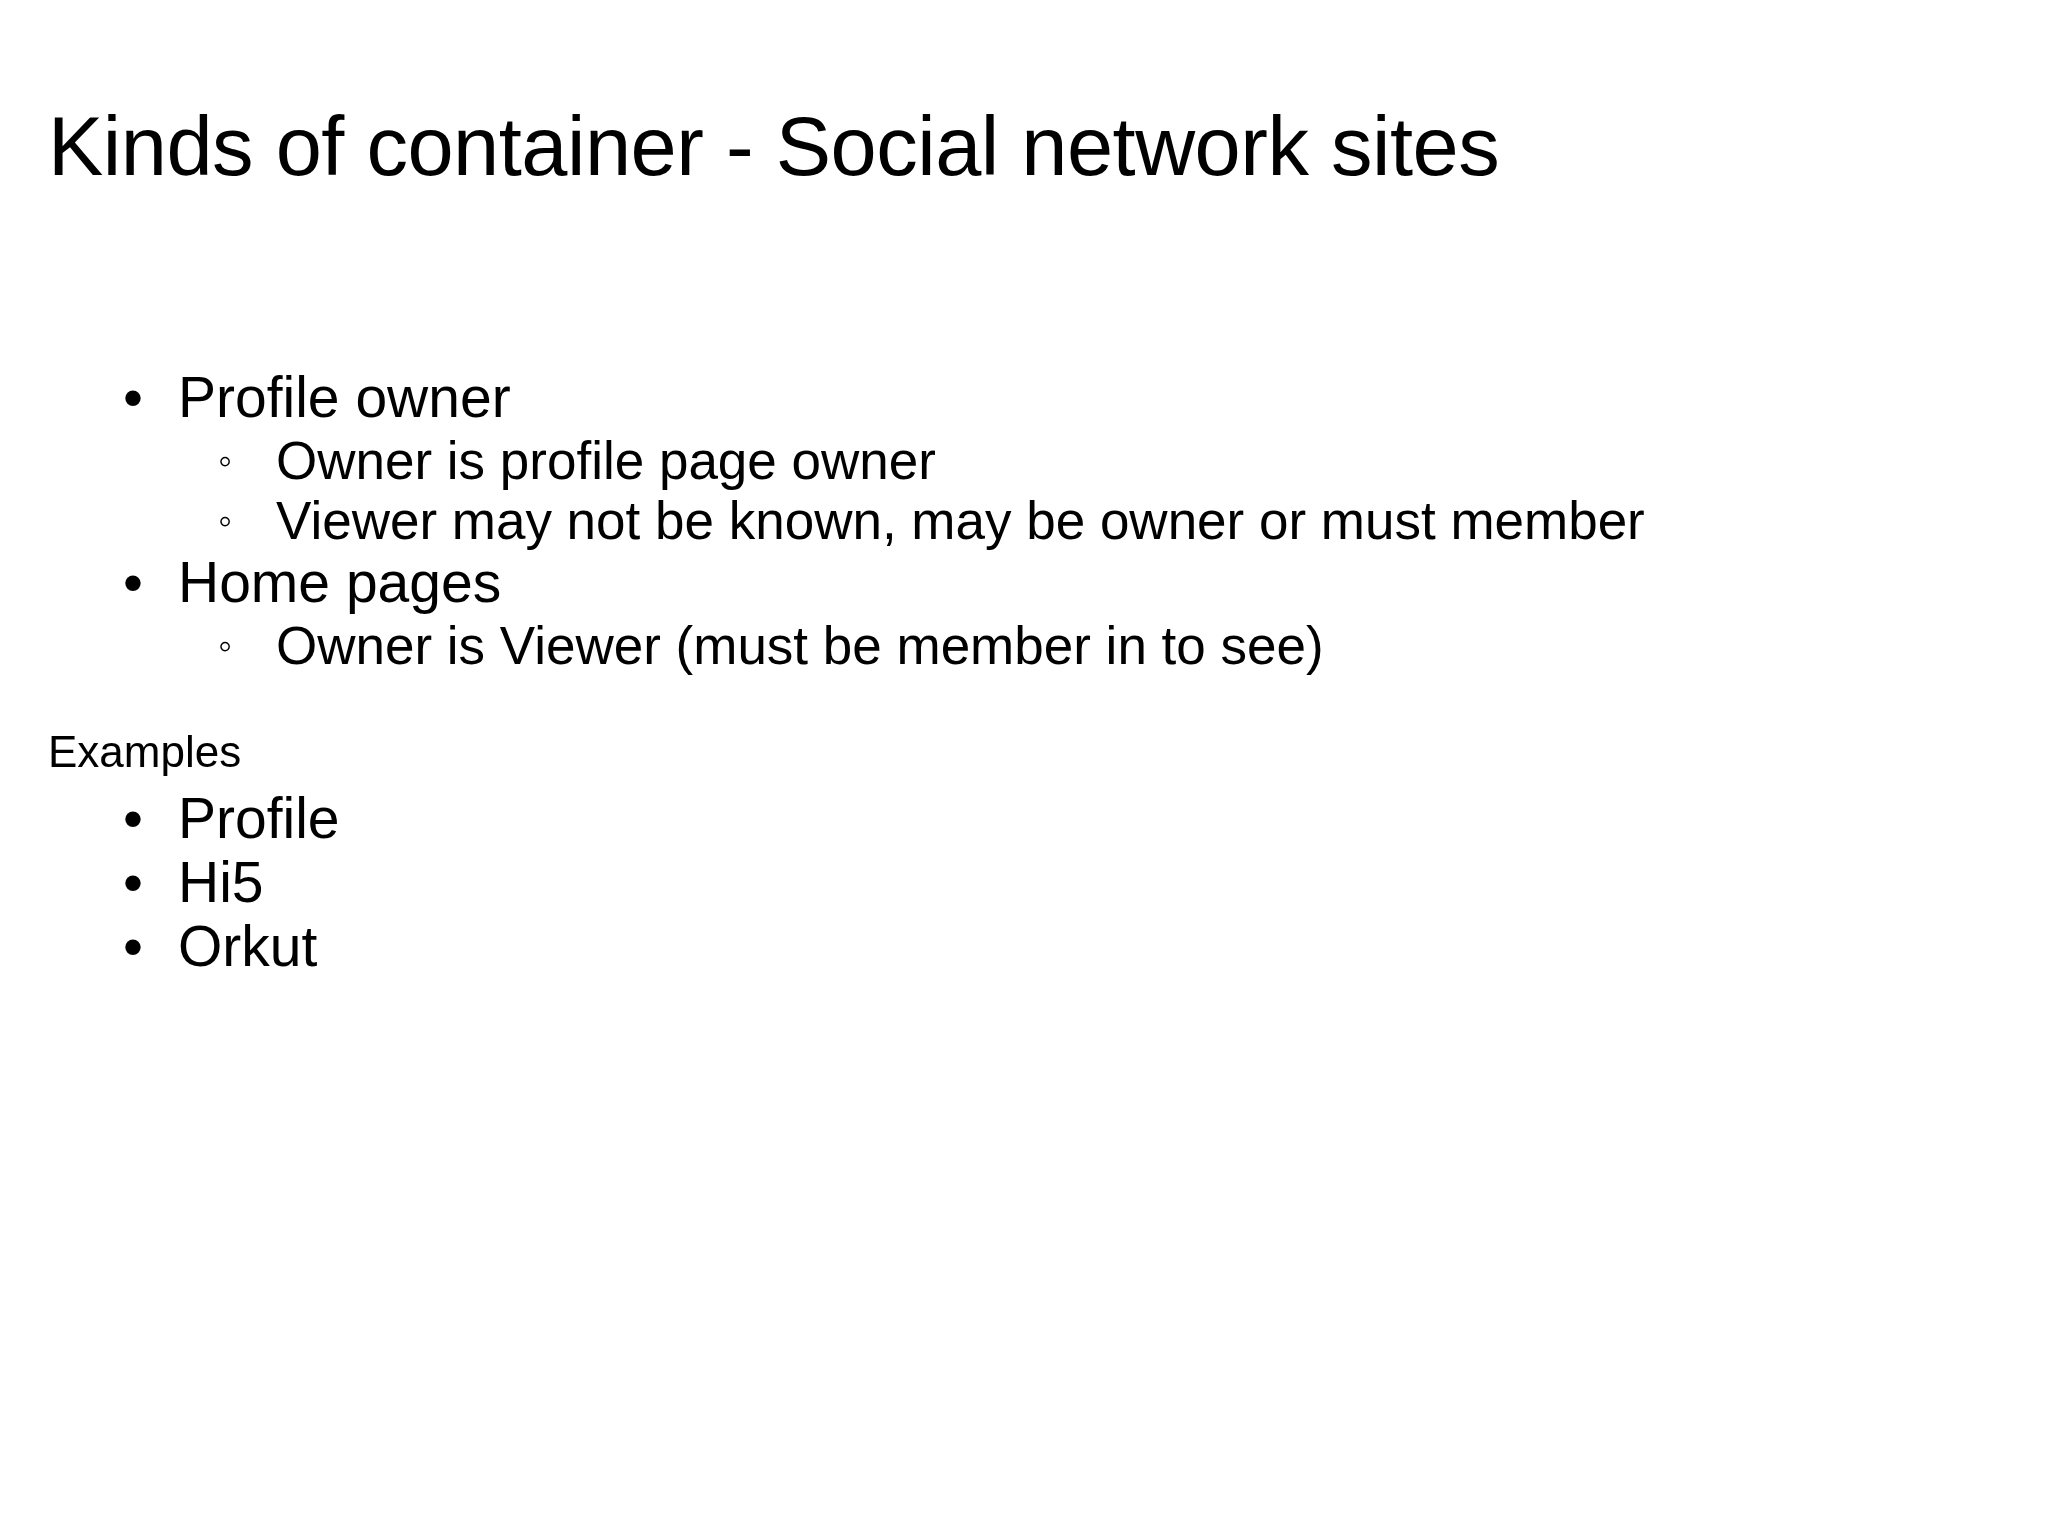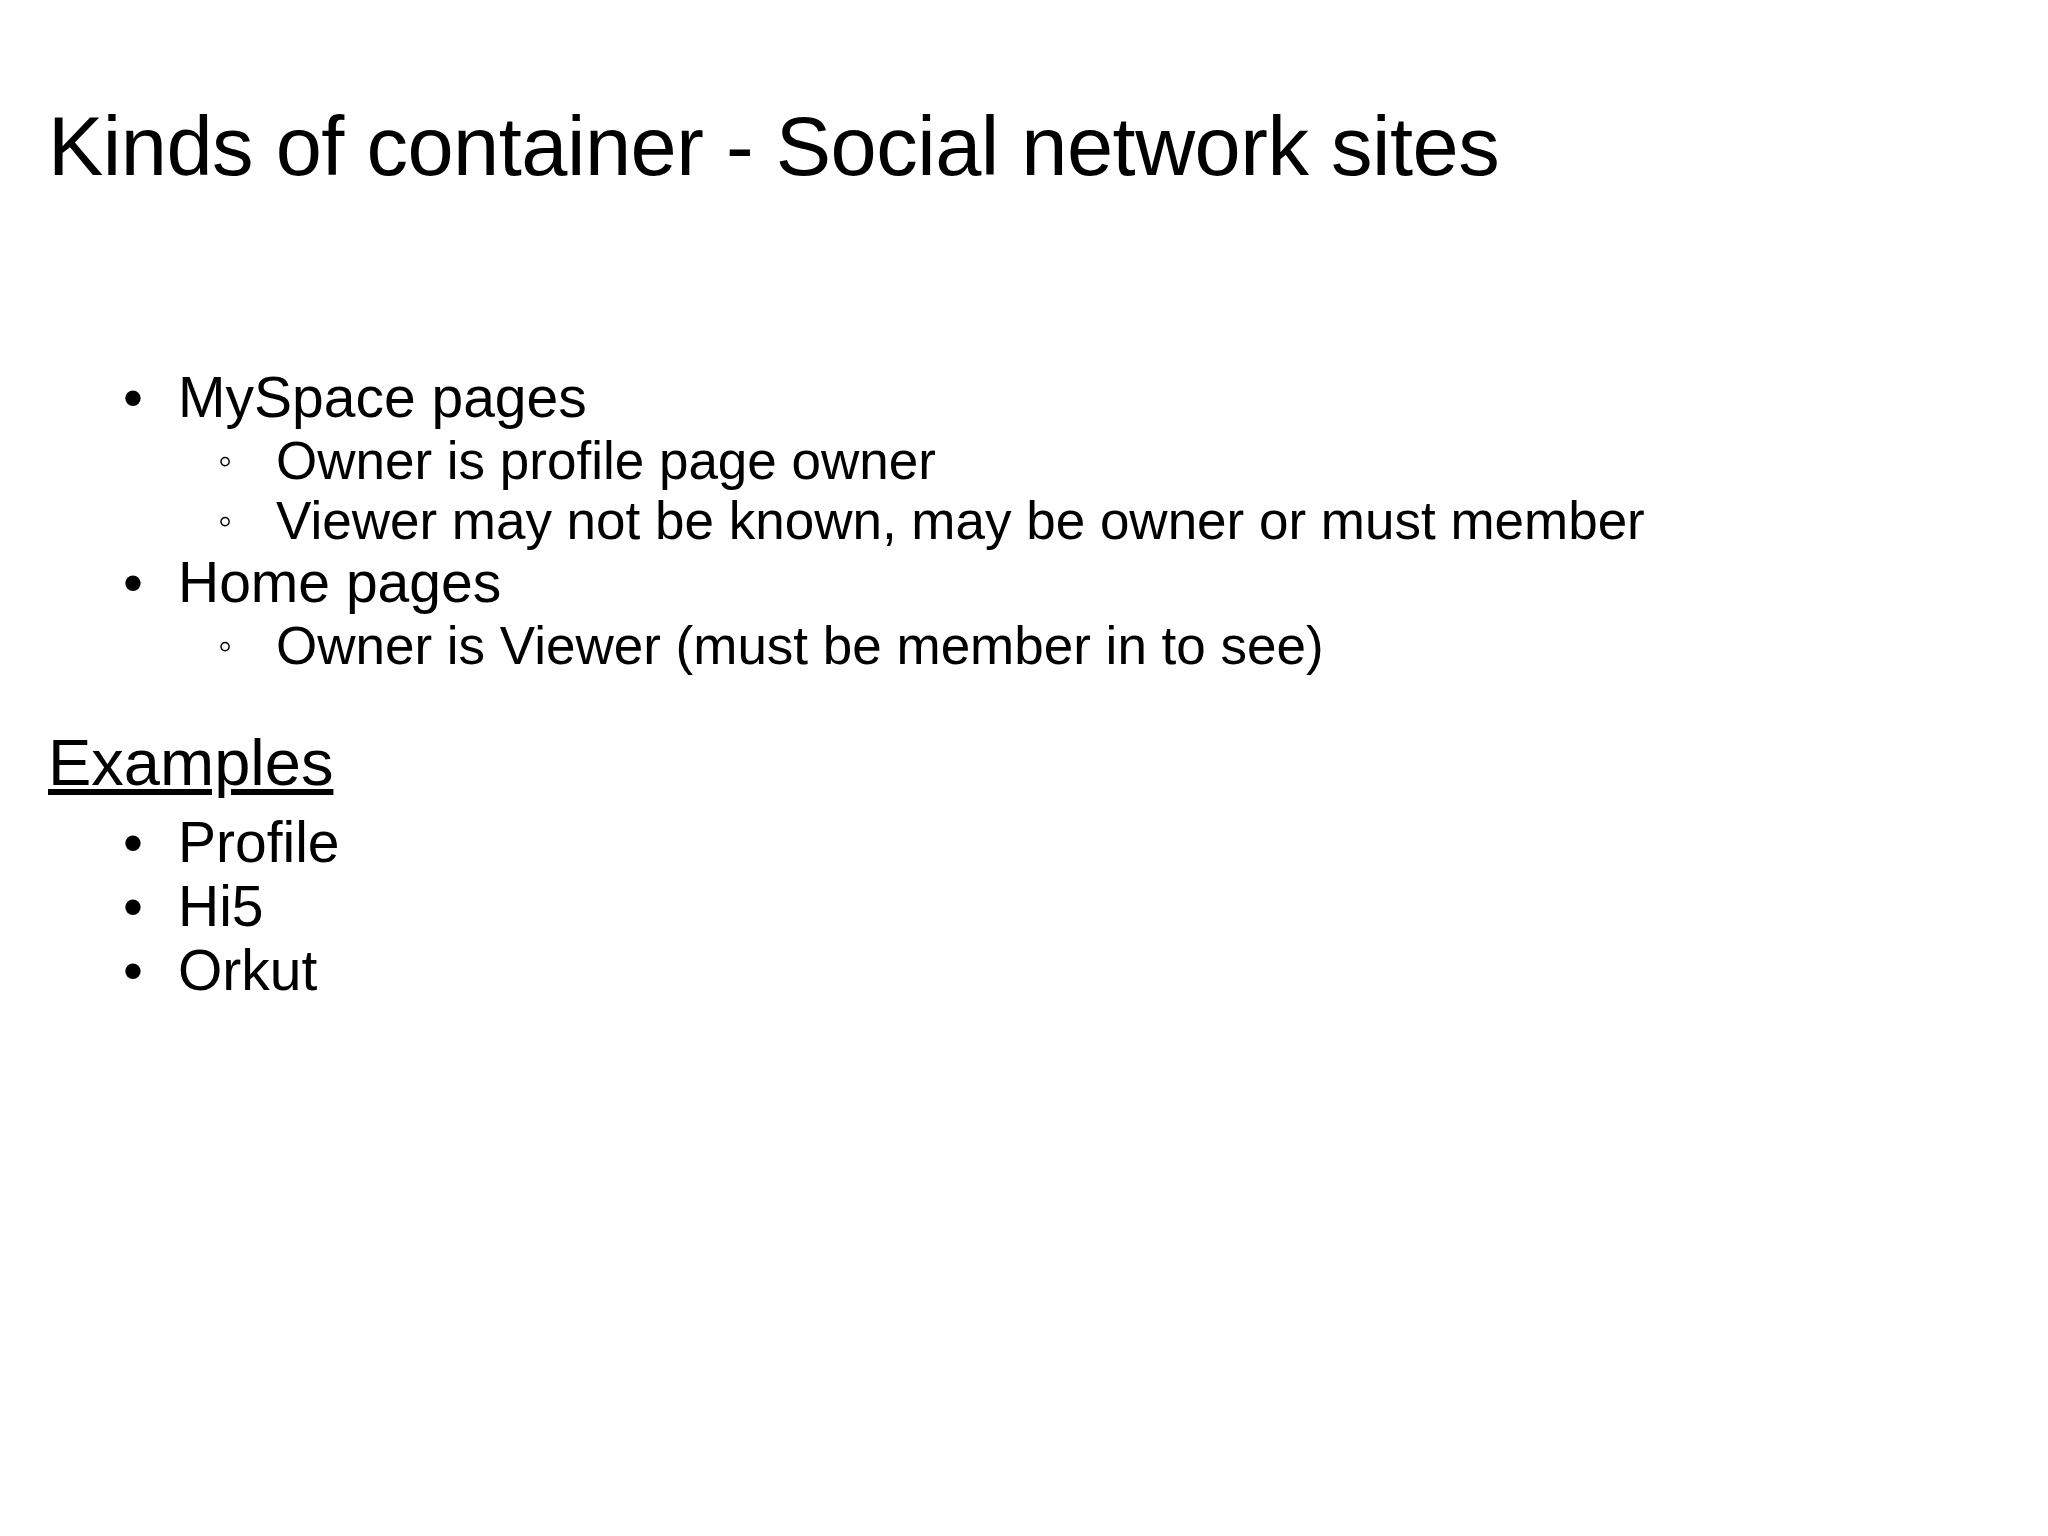--- a/index.html
+++ b/index.html
@@ -86,25 +86,24 @@
     width: 40px;
     font-size: 40px;
     line-height: 1.42;
     text-align: left;
   }
 
   
   .plain {
     position: relative;
     padding-left: 0px;
-    font-size: 65px;
+    font-size: 44px;
     line-height: 1.05;
-    margin: 0 0 16px 0;
+    margin: 0 0 0 0;
     min-height: 60px;
-    text-decoration: underline;
   }
 
   .txt {
     display: inline;
   }
 
   .spacer-line {
     height: 52px;
   }
 </style>
@@ -112,21 +111,21 @@
 <body>
 
 <div id="slide">
 
   <h1 id="slide-title">Kinds of container - Social network sites</h1>
 
   <div id="slide-body">
 
     <div class="blk lvl1">
       <span class="bullet-mark">•</span>
-      <span class="txt">MySpace pages</span>
+      <span class="txt">Profile owner</span>
     </div>
 
     <div class="blk lvl2">
       <span class="bullet-mark">◦</span>
       <span class="txt">Owner is profile page owner</span>
     </div>
 
     <div class="blk lvl2">
       <span class="bullet-mark">◦</span>
       <span class="txt">Viewer may not be known, may be owner or must member</span>

